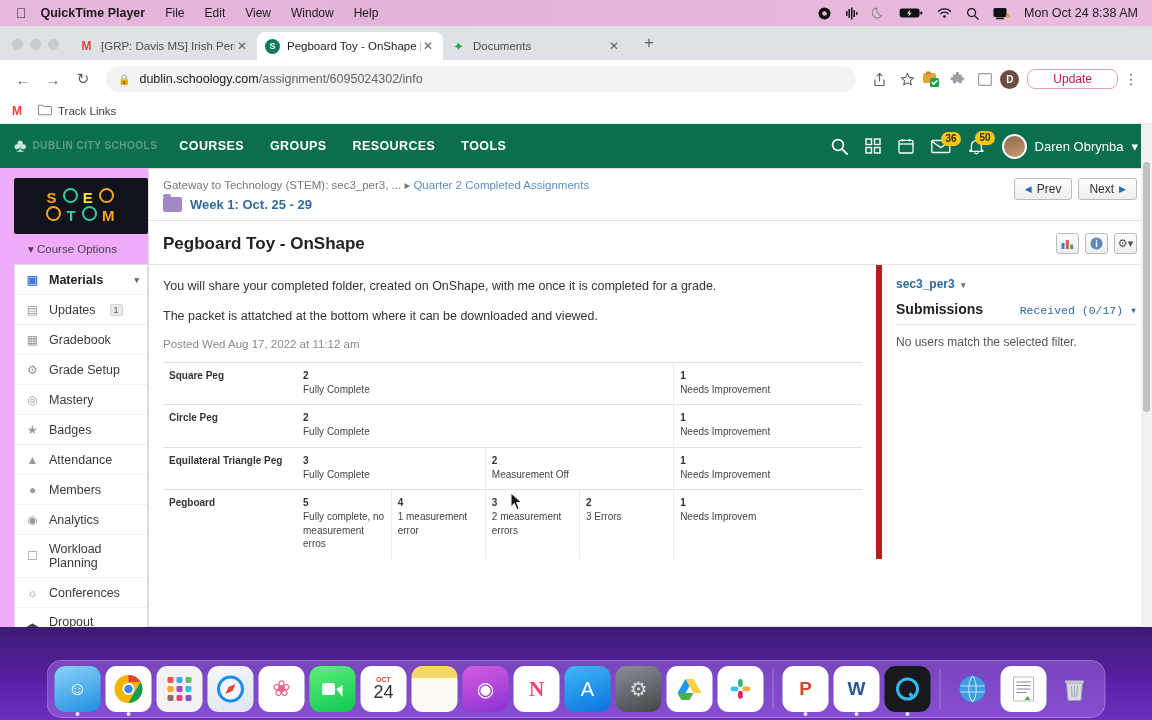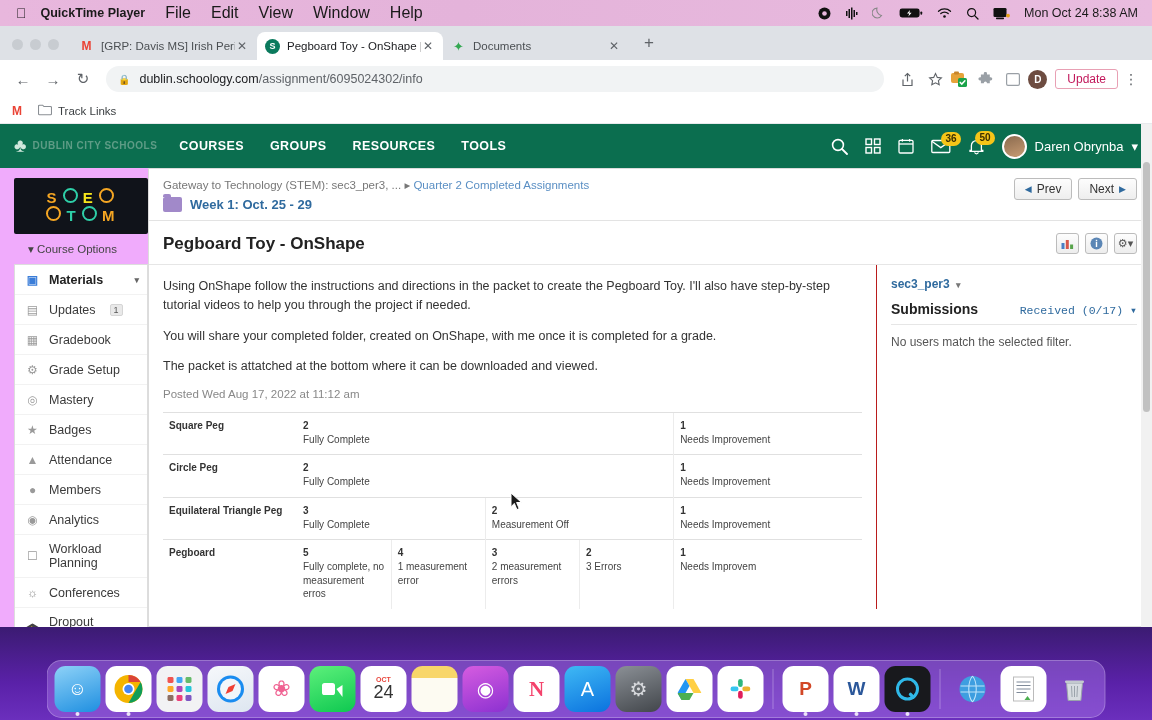--- a/index.html
+++ b/index.html
@@ -16,21 +16,21 @@
     background: linear-gradient(90deg,#e8b7dd 0%,#e4b3da 40%,#e9bcdf 100%);
     display: flex; align-items: center;
     padding: 0 10px;
     font-size: 12.5px;
     color: #1a1a1a;
     position: relative;
     z-index: 50;
   }
   .mb-apple { font-size: 14px; margin: 0 14px 0 6px; line-height: 1; }
   .mb-app { font-weight: bold; margin-right: 20px; font-size: 12.5px; }
-  .mb-item { margin-right: 20px; font-size: 16px; }
+  .mb-item { margin-right: 20px; font-size: 12px; }
   .mb-right { margin-left: auto; display: flex; align-items: center; gap: 14px; padding-right: 4px; }
   .mb-right .mb-ico { display:flex; align-items:center; }
   .mb-clock { font-size: 12.5px; }
 
   
   .chrome {
     background: #dee1e6;
     height: 601px;
     position: relative;
   }
@@ -88,22 +88,22 @@
   }
   .lock { margin-right: 9px; font-size: 10px; color: #5f6368; }
   .url-host { color:#202124; }
   .url-path { color:#5f6368; }
   .tb-right { display: flex; align-items: center; gap: 2px; }
   .ext-green { position: relative; width:20px;height:18px; }
   .avatar-d { width: 19px; height: 19px; border-radius: 50%; background: #6d4c41; color: #fff; font-size: 10px; display:flex;align-items:center;justify-content:center; font-weight:bold;}
   .update-btn {
     border: 1px solid #e8a0b4;
     color: #c2185b;
-    border-radius: 3px;
-    padding: 2px 11px;
+    border-radius: 8px;
+    padding: 2px 25px;
     font-size: 12px;
     margin-left: 6px;
   }
   .kebab { width: 22px; text-align: center; color: #5f6368; font-size: 14px; letter-spacing:0; }
 
   .bookmarks {
     height: 26px;
     background: #fff;
     display: flex; align-items: center;
     padding: 0 12px;
@@ -216,21 +216,21 @@
     display: flex; align-items: center; gap: 7px; font-weight: bold;
   }
   .sqbtn {
     width: 23px; height: 21px; border: 1px solid #bcbcbc;
     background: linear-gradient(#fdfdfd,#ededed); border-radius: 3px;
     display: flex; align-items: center; justify-content: center; font-size: 11px; color:#555;
   }
 
   .content-split { display: flex; }
   .content-left { flex: 1; padding: 12px 14px 0 14px; }
-  .content-right { width: 275px; flex:0 0 275px; border-left: 1px solid #b91c1c; padding: 12px 14px 0 14px; }
+  .content-right { width: 275px; flex:0 0 275px; border-left: 6px solid #b91c1c; padding: 12px 14px 0 14px; }
   .para { font-size: 12.5px; color: #333; line-height: 1.55; margin-bottom: 11px; }
   .posted { font-size: 11.5px; color: #888; margin-bottom: 12px; }
 
   table.rubric { border-collapse: collapse; width: 100%; table-layout: fixed; }
   table.rubric td, table.rubric th {
     border-top: 1px solid #e0e0e0;
     vertical-align: top;
     padding: 7px 6px 8px 6px;
     font-size: 10px;
     color: #333;
@@ -625,21 +625,20 @@
                     <rect x="5.8" y="5" width="1.4" height="5" fill="#fff"></rect>
                     <rect x="5.8" y="2.8" width="1.4" height="1.5" fill="#fff"></rect>
                   </svg>
               </span>
               <span class="sqbtn">⚙▾</span>
             </div>
           </div>
 
           <div class="content-split">
             <div class="content-left">
-              <p class="para">Using OnShape follow the instructions and directions in the packet to create the Pegboard Toy. I'll also have step-by-step tutorial videos to help you through the project if needed.</p>
               <p class="para">You will share your completed folder, created on OnShape, with me once it is completed for a grade.</p>
               <p class="para">The packet is attatched at the bottom where it can be downloaded and viewed.</p>
               <p class="posted">Posted Wed Aug 17, 2022 at 11:12 am</p>
 
               <table class="rubric">
                 <tbody>
 
                 <tr>
                   <td class="crit">Square Peg</td>
                   <td colspan="4">

